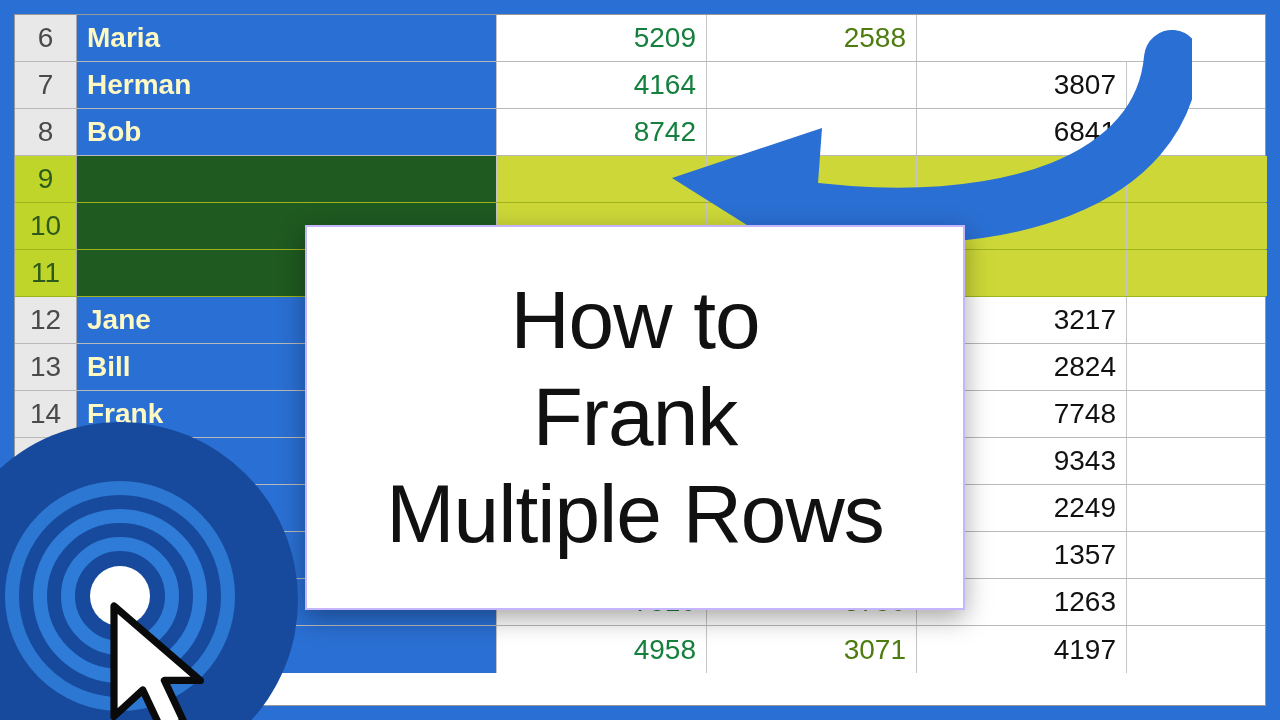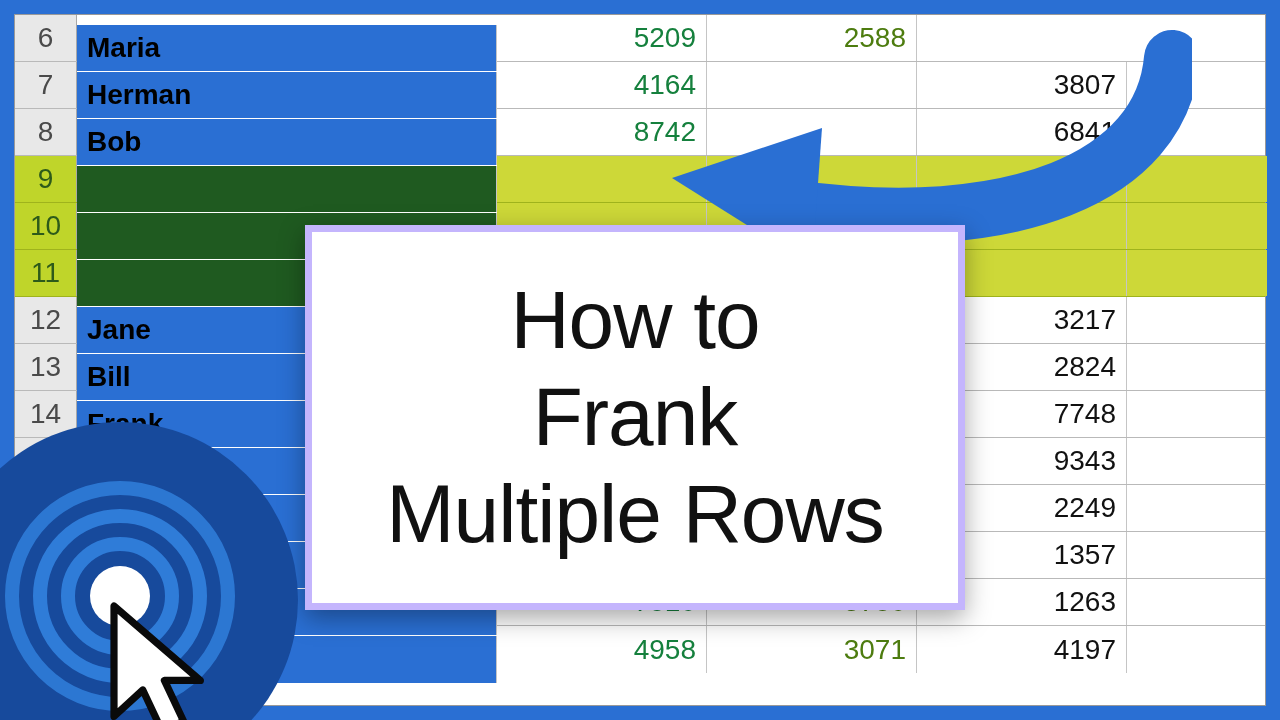--- a/index.html
+++ b/index.html
@@ -36,39 +36,39 @@
   }
   .cell {
     flex: 0 0 auto;
     height: 100%;
     display: flex;
     align-items: center;
     padding: 0 10px;
     font-size: 28px;
     border-right: 1px solid #c5c5c5;
   }
-  .c-name { width: 420px; font-weight: 700; color: #000000; background: #2a6fd3; justify-content: flex-start; margin-top: 10px; }
+  .c-name { width: 420px; font-weight: 700; color: #fef9c3; background: #2a6fd3; justify-content: flex-start; }
   .c-v1   { width: 210px; justify-content: flex-end; color: #15803d; padding-left: 20px; }
   .c-v2   { width: 210px; justify-content: flex-end; color: #4d7c0f; }
   .c-v3   { width: 210px; justify-content: flex-end; color: #111; }
   .c-v4   { width: 140px; border-right: none; }
 
   
   .ins .rowhdr { background: #bfd52a; color: #2d5a1a; }
   .ins .c-name { background: #1f5a20; }
   .ins .c-v1, .ins .c-v2, .ins .c-v3, .ins .c-v4 { background: #cdd838; }
   .row.ins { border-bottom: 1px solid #9fb31c; }
 
   
   .card {
     position: absolute;
     left: 305px; top: 225px;
     width: 660px; height: 385px;
     background: #fff;
-    border: 7px solid #c4b5fd;
+    border: 2px solid #c4b5fd;
     box-shadow: 0 8px 24px rgba(0,0,0,.35);
     display: flex;
     align-items: center;
     justify-content: center;
     text-align: center;
     padding: 28px;
   }
   .card h1 {
     font-size: 82px;
     font-weight: 400;

